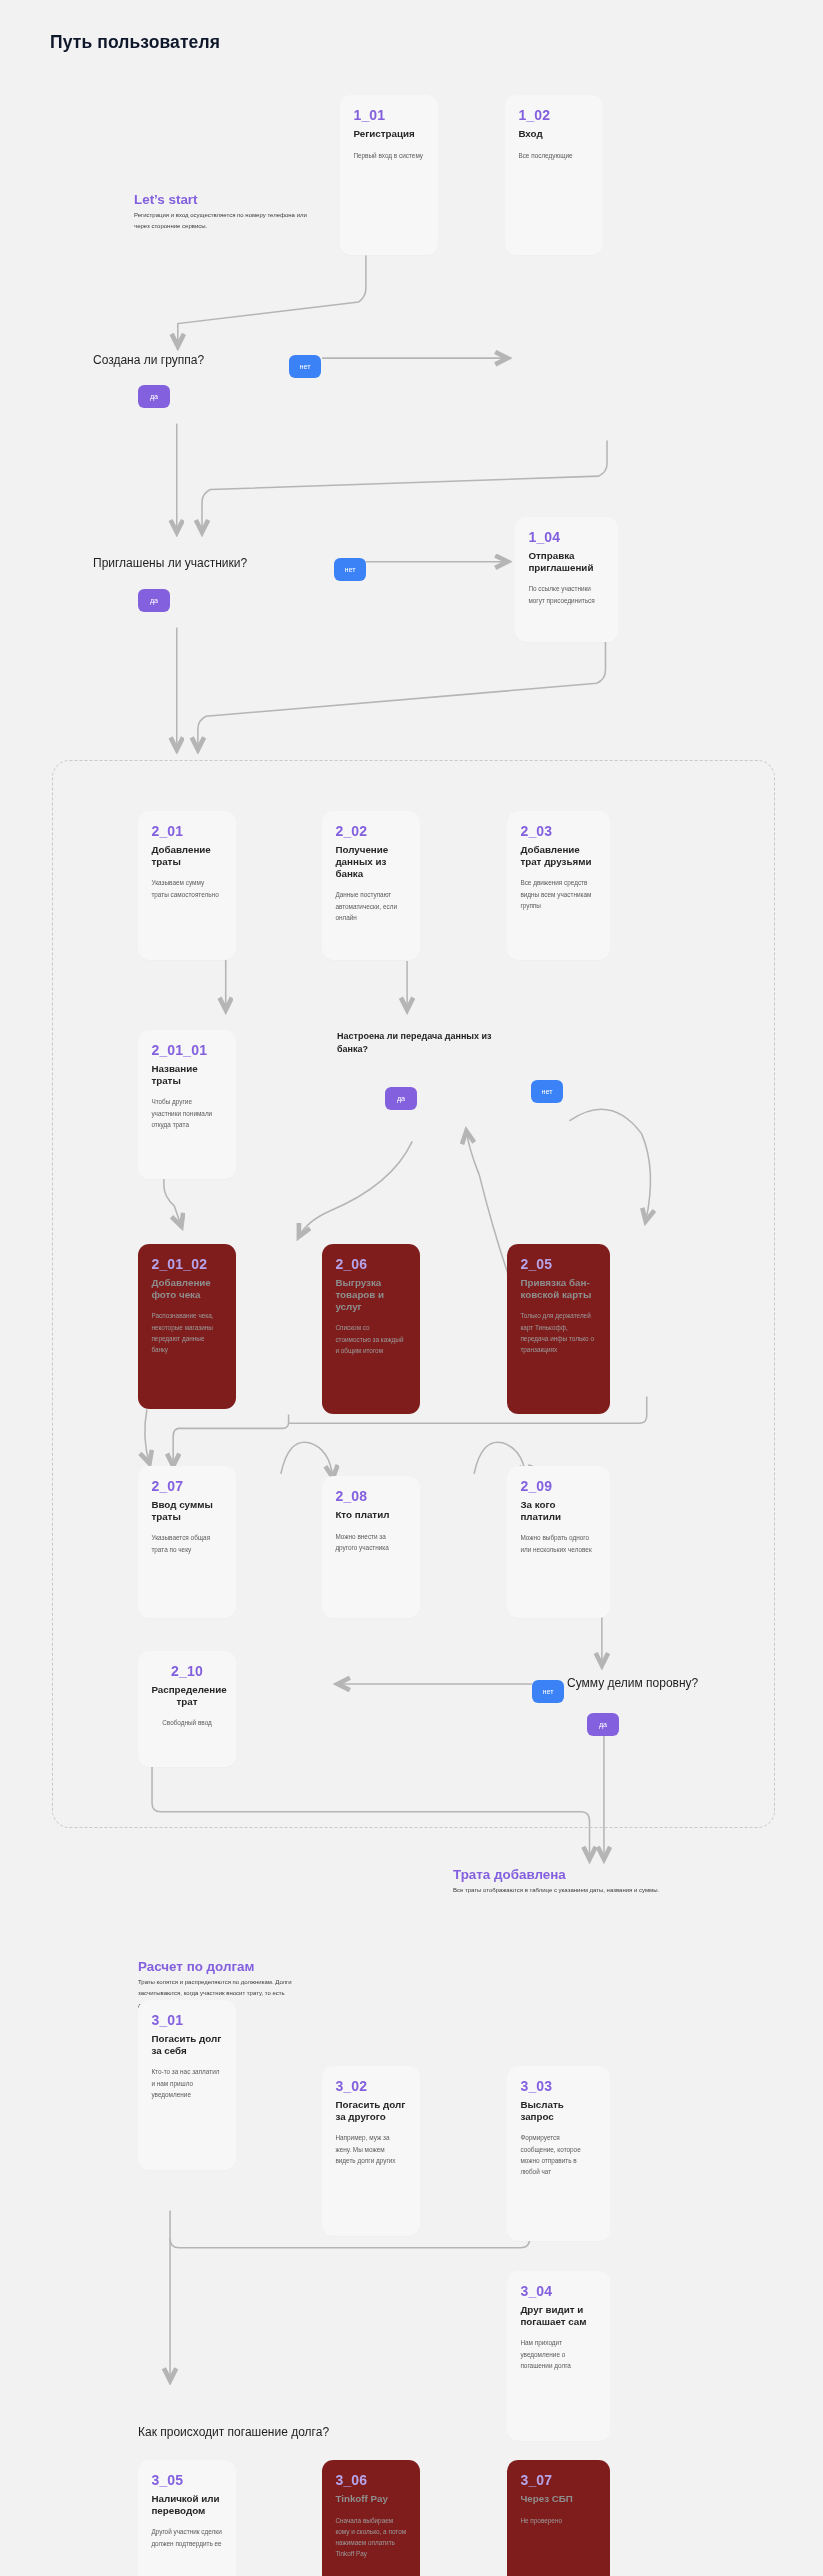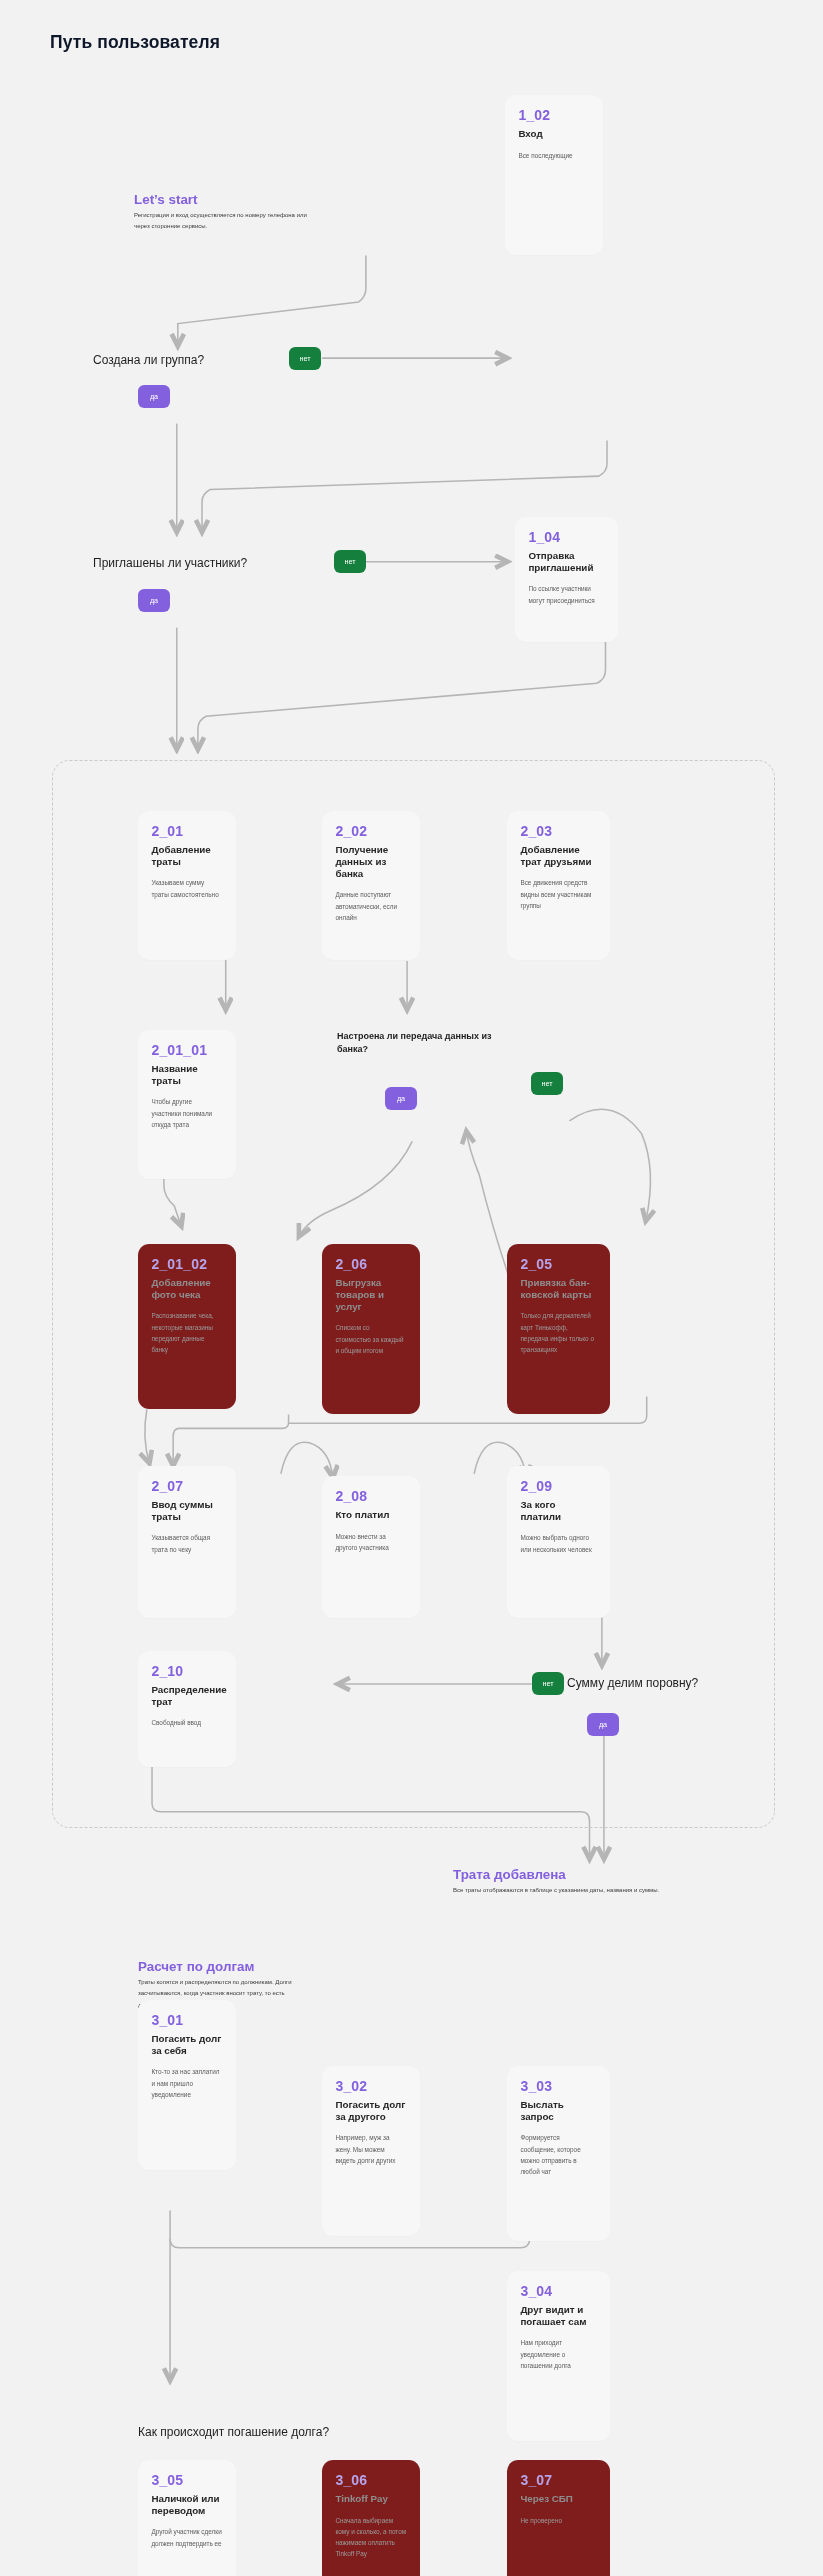--- a/index.html
+++ b/index.html
@@ -58,21 +58,21 @@
   .card.ghost .ttl{color:#8e8e8e;}
   .card.ghost .desc{color:#9b9b9b;}
 
   
   .pill{
     border-radius:6.2px;
     display:flex;align-items:center;justify-content:center;
     font-size:7.2px;
     box-sizing:border-box;
   }
-  .pill.no{background:#15803d;color:#fff;}
+  .pill.no{background:#3b82f6;color:#fff;margin-top:8px;}
   .pill.yes{background:#8360de;color:#fff;}
 
   .question{
     font-size:12px;
     color:#1f1f1f;
     line-height:1.45;
     white-space:nowrap;
   }
   .question.w2{white-space:normal;font-weight:bold;}
 
@@ -160,20 +160,25 @@
     <path d="M330,4345 L330,4620" marker-end="url(#ah)"></path>
   </svg>
 
   <div class="abs page-title">Путь пользователя</div>
 
   <div class="abs" style="left:134px; top:193px; width:185px;">
     <div class="callout-title align-right">Let’s start</div>
     <div class="callout-sub align-right" style="margin-top:2.1px;">Регистрация и вход осуществляется по номеру телефона или через сторонние сервисы.</div>
   </div>
 
+  <div class="abs card" style="left:340px; top:95px; width:98px; height:160px;">
+    <div class="num">1_01</div>
+    <div class="ttl">Регистрация</div>
+    <div class="desc">Первый вход в систему</div>
+  </div>
 
   <div class="abs card" style="left:505px; top:95px; width:98px; height:160px;">
     <div class="num">1_02</div>
     <div class="ttl">Вход</div>
     <div class="desc">Все последующие</div>
   </div>
 
   <div class="abs question" style="left:93px; top:352px;">Создана ли группа?</div>
   <div class="abs pill no" style="left:289px; top:347px; width:32px; height:23px;">нет</div>
   <div class="abs pill yes" style="left:138px; top:385px; width:32px; height:23px;">да</div>
@@ -252,21 +257,21 @@
   <div class="abs card" style="left:507px; top:1466px; width:103px; height:152px;">
     <div class="num">2_09</div>
     <div class="ttl">За кого платили</div>
     <div class="desc">Можно выбрать одного или нескольких человек</div>
   </div>
 
   <div class="abs question" style="left:567px; top:1675px;">Сумму делим поровну?</div>
   <div class="abs pill no" style="left:532px; top:1672px; width:32px; height:23px;">нет</div>
   <div class="abs pill yes" style="left:587px; top:1713px; width:32px; height:23px;">да</div>
 
-  <div class="abs card" style="left:138px; top:1651px; width:98px; height:116px;">
+  <div class="abs card" style="left:138px; top:1651px; width:98px; height:116px;text-align:center;">
     <div class="num">2_10</div>
     <div class="ttl">Распределение трат</div>
     <div class="desc">Свободный ввод</div>
   </div>
 
   <div class="abs" style="left:453px; top:1868px; width:227px;">
     <div class="callout-title align-right">Трата добавлена</div>
     <div class="callout-sub align-right" style="margin-top:2.6px;">Все траты отображаются в таблице с указанием даты, названия и суммы.</div>
   </div>
 

